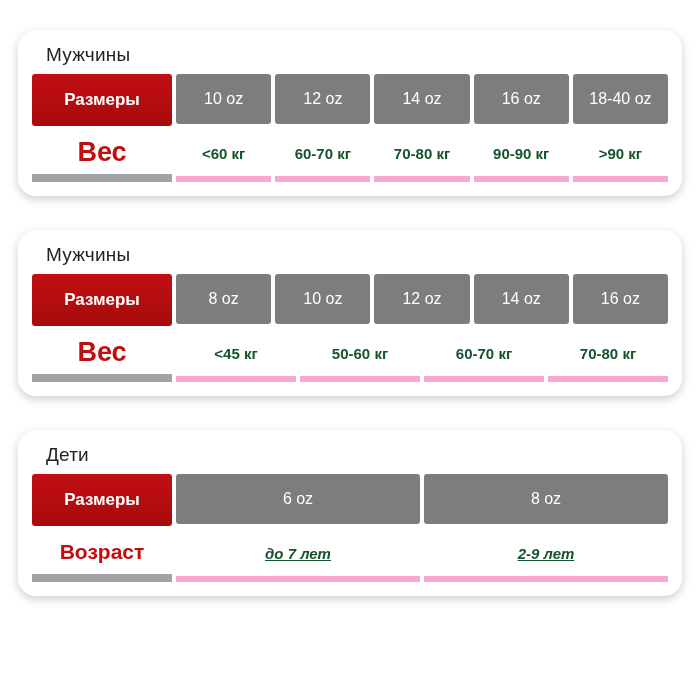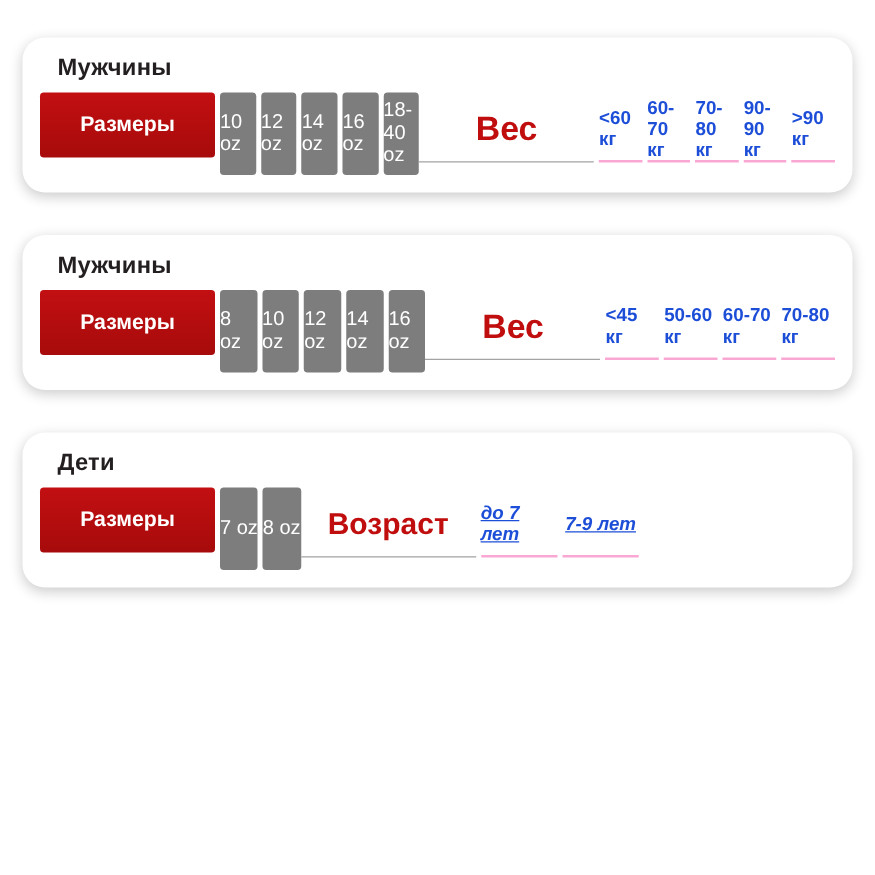--- a/index.html
+++ b/index.html
@@ -25,29 +25,29 @@
   .card {
     background: #ffffff;
     border-radius: 18px;
     box-shadow: 0 3px 10px rgba(0,0,0,0.20);
     padding: 12px 14px 14px 14px;
     box-sizing: border-box;
   }
 
   .card-title {
     font-size: 19px;
-    font-weight: bold;
+    font-weight: normal;
     color: #231f20;
     margin: 2px 0 8px 14px;
     letter-spacing: 0.2px;
   }
 
   .grid {
     display: flex;
-    flex-direction: row;
+    flex-direction: column;
   }
 
   .row {
     display: flex;
     align-items: stretch;
     gap: 4px;
   }
 
   .row.values {
     margin-top: 4px;
@@ -67,49 +67,49 @@
     height: 52px;
   }
 
   .lbl-weight {
     color: #c00d0d;
     font-weight: bold;
     display: flex;
     align-items: center;
     justify-content: center;
     height: 52px;
-    border-bottom: 1px solid #a3a3a3;
+    border-bottom: 8px solid #a3a3a3;
     box-sizing: border-box;
     font-size: 27px;
   }
 
   .lbl-weight.small {
-    font-size: 24px;
+    font-size: 21px;
   }
 
   .hdr-cell {
     background: #7d7d7d;
     color: #ffffff;
     font-size: 16px;
     display: flex;
     align-items: center;
     justify-content: center;
     border-radius: 3px;
-    height: 66px;
+    height: 50px;
   }
 
   .val-cell {
-    color: #1d4ed8;
+    color: #14532d;
     font-size: 15px;
     font-weight: bold;
     display: flex;
     align-items: center;
     justify-content: center;
     height: 52px;
-    border-bottom: 2px solid #f9a8d4;
+    border-bottom: 6px solid #f9a8d4;
     box-sizing: border-box;
   }
 
   .val-cell.italic {
     font-style: italic;
     font-weight: bold;
     text-decoration: underline;
   }
 </style>
 </head>
@@ -158,24 +158,24 @@
         <div class="val-cell" style="flex:1;">70-80 кг</div>
       </div>
     </div>
   </div>
 
   <div class="card">
     <div class="card-title">Дети</div>
     <div class="grid">
       <div class="row">
         <div class="lbl-size" style="flex:0 0 140px;">Размеры</div>
-        <div class="hdr-cell" style="flex:1;">7 oz</div>
+        <div class="hdr-cell" style="flex:1;">6 oz</div>
         <div class="hdr-cell" style="flex:1;">8 oz</div>
       </div>
       <div class="row values">
         <div class="lbl-weight small" style="flex:0 0 140px;">Возраст</div>
         <div class="val-cell italic" style="flex:1;">до 7 лет</div>
-        <div class="val-cell italic" style="flex:1;">7-9 лет</div>
+        <div class="val-cell italic" style="flex:1;">2-9 лет</div>
       </div>
     </div>
   </div>
 
 </div>
 
 </body></html>

